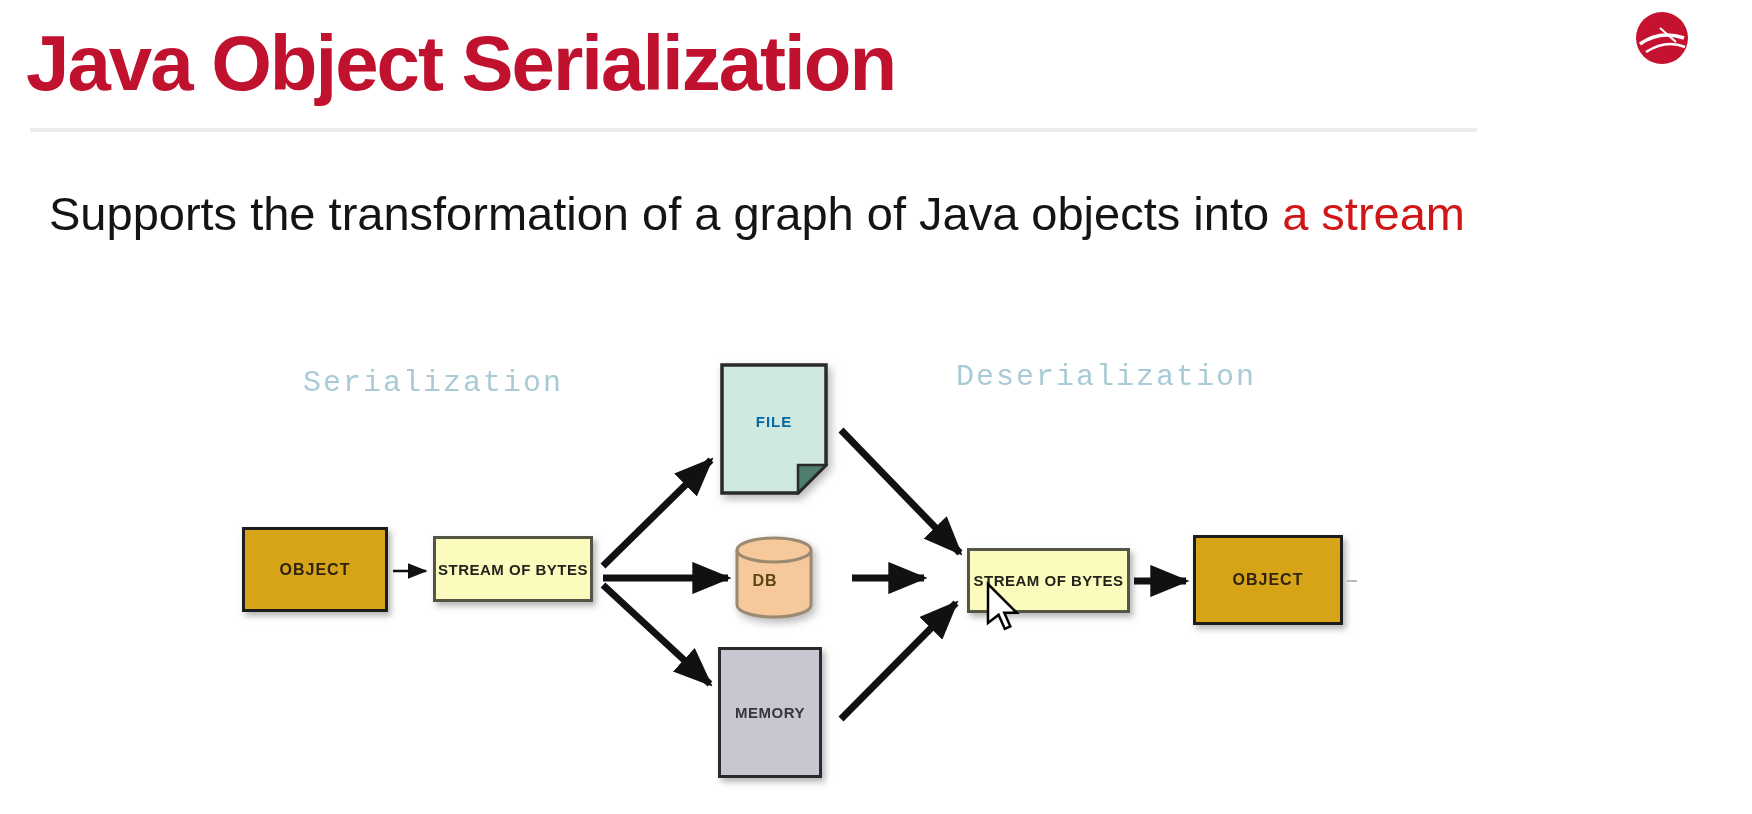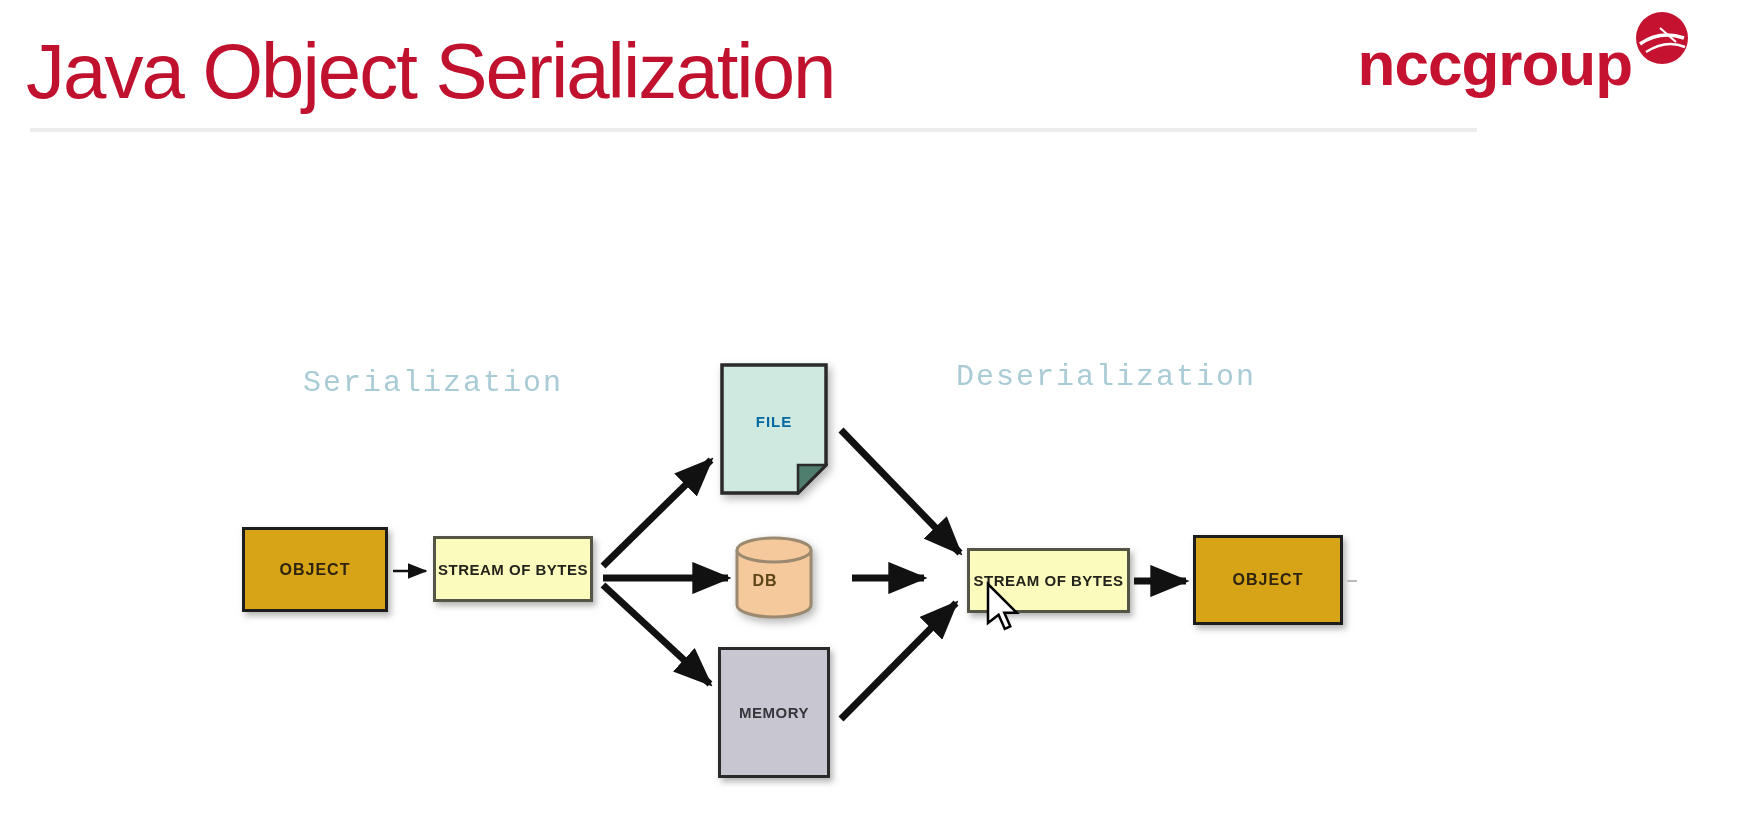--- a/index.html
+++ b/index.html
@@ -3,21 +3,21 @@
 <meta charset="utf-8">
 <style>
   * { margin:0; padding:0; box-sizing:border-box; }
   html,body { width:1752px; height:814px; background:#ffffff; overflow:hidden;
               font-family:"Liberation Sans", sans-serif; }
   .abs { position:absolute; }
 
   
   #slide-title {
     left:26px; top:24px; font-size:78px; line-height:1; letter-spacing:-2px;
-    color:#c0122f; font-weight:400;margin-top:8px;
+    color:#c0122f; font-weight:700;
   }
   #logo-wrap { right:58px; top:18px; height:100px; }
   #logo-text {
     position:absolute; right:62px; top:10px;
     font-size:62px; font-weight:600; letter-spacing:-1px; color:#c41230;
   }
   #logo-globe { position:absolute; right:0px; top:-12px; }
   #header-divider {
     left:30px; top:128px; width:1447px; height:4px; background:#ececec;
   }
@@ -52,50 +52,50 @@
   }
   #node-object-src  { left:242px;  top:527px; width:146px; height:85px; }
   #node-stream-1    { left:433px;  top:536px; width:160px; height:66px; }
   #node-stream-2    { left:967px;  top:548px; width:163px; height:65px; }
   #node-object-dst  { left:1193px; top:535px; width:150px; height:90px; }
 
   #node-file   { left:720px; top:363px; width:108px; height:132px;
                  filter:drop-shadow(3px 4px 4px rgba(110,110,110,.5)); }
   #node-db     { left:735px; top:536px; width:60px;  height:84px;
                  filter:drop-shadow(3px 4px 4px rgba(110,110,110,.5)); }
-  #node-memory { left:718px; top:647px; width:112px; height:131px;
+  #node-memory { left:718px; top:647px; width:104px; height:131px;
                  background:#c7c6d1; border:3px solid #2a2a2a; color:#37363b;
                  font-size:15px; letter-spacing:.5px; }
 
   .shape-label {
     position:absolute; width:100%; text-align:center; font-weight:bold;
   }
   #file-label { top:50px; font-size:15px; color:#0369a1; letter-spacing:1px; }
   #db-label   { top:36px; font-size:16px; color:#5c4416; letter-spacing:1px; }
 
   #arrow-layer { left:0; top:0; pointer-events:none; }
 </style>
 </head>
 <body>
 
 <div class="abs" id="slide-title">Java Object Serialization</div>
 
 <div class="abs" id="logo-wrap" style="width:400px;">
-  <div id="logo-text">nccgroup</div>
   <svg id="logo-globe" width="64" height="64" viewBox="0 0 64 64">
     <circle cx="32" cy="32" r="26" fill="#c41230"></circle>
     <path d="M10,38 Q30,24 54,32" stroke="#ffffff" stroke-width="3.5" fill="none"></path>
     <path d="M16,46 Q36,33 55,41" stroke="#ffffff" stroke-width="2.5" fill="none"></path>
     <path d="M30,22 L46,36" stroke="#ffffff" stroke-width="2" fill="none"></path>
   </svg>
 </div>
 
 <div class="abs" id="header-divider"></div>
 
 <div class="abs" id="intro">
+  <div><span>Supports the transformation of a graph of Java objects into </span><span class="red-text">a stream</span></div>
 </div>
 
 <div class="abs phase-label" id="label-serialization">Serialization</div>
 <div class="abs phase-label" id="label-deserialization">Deserialization</div>
 
 <div class="abs node-box gold-box" id="node-object-src">OBJECT</div>
 
 <div class="abs node-box yellow-box" id="node-stream-1">STREAM OF BYTES</div>
 
 <div class="abs" id="node-file">

